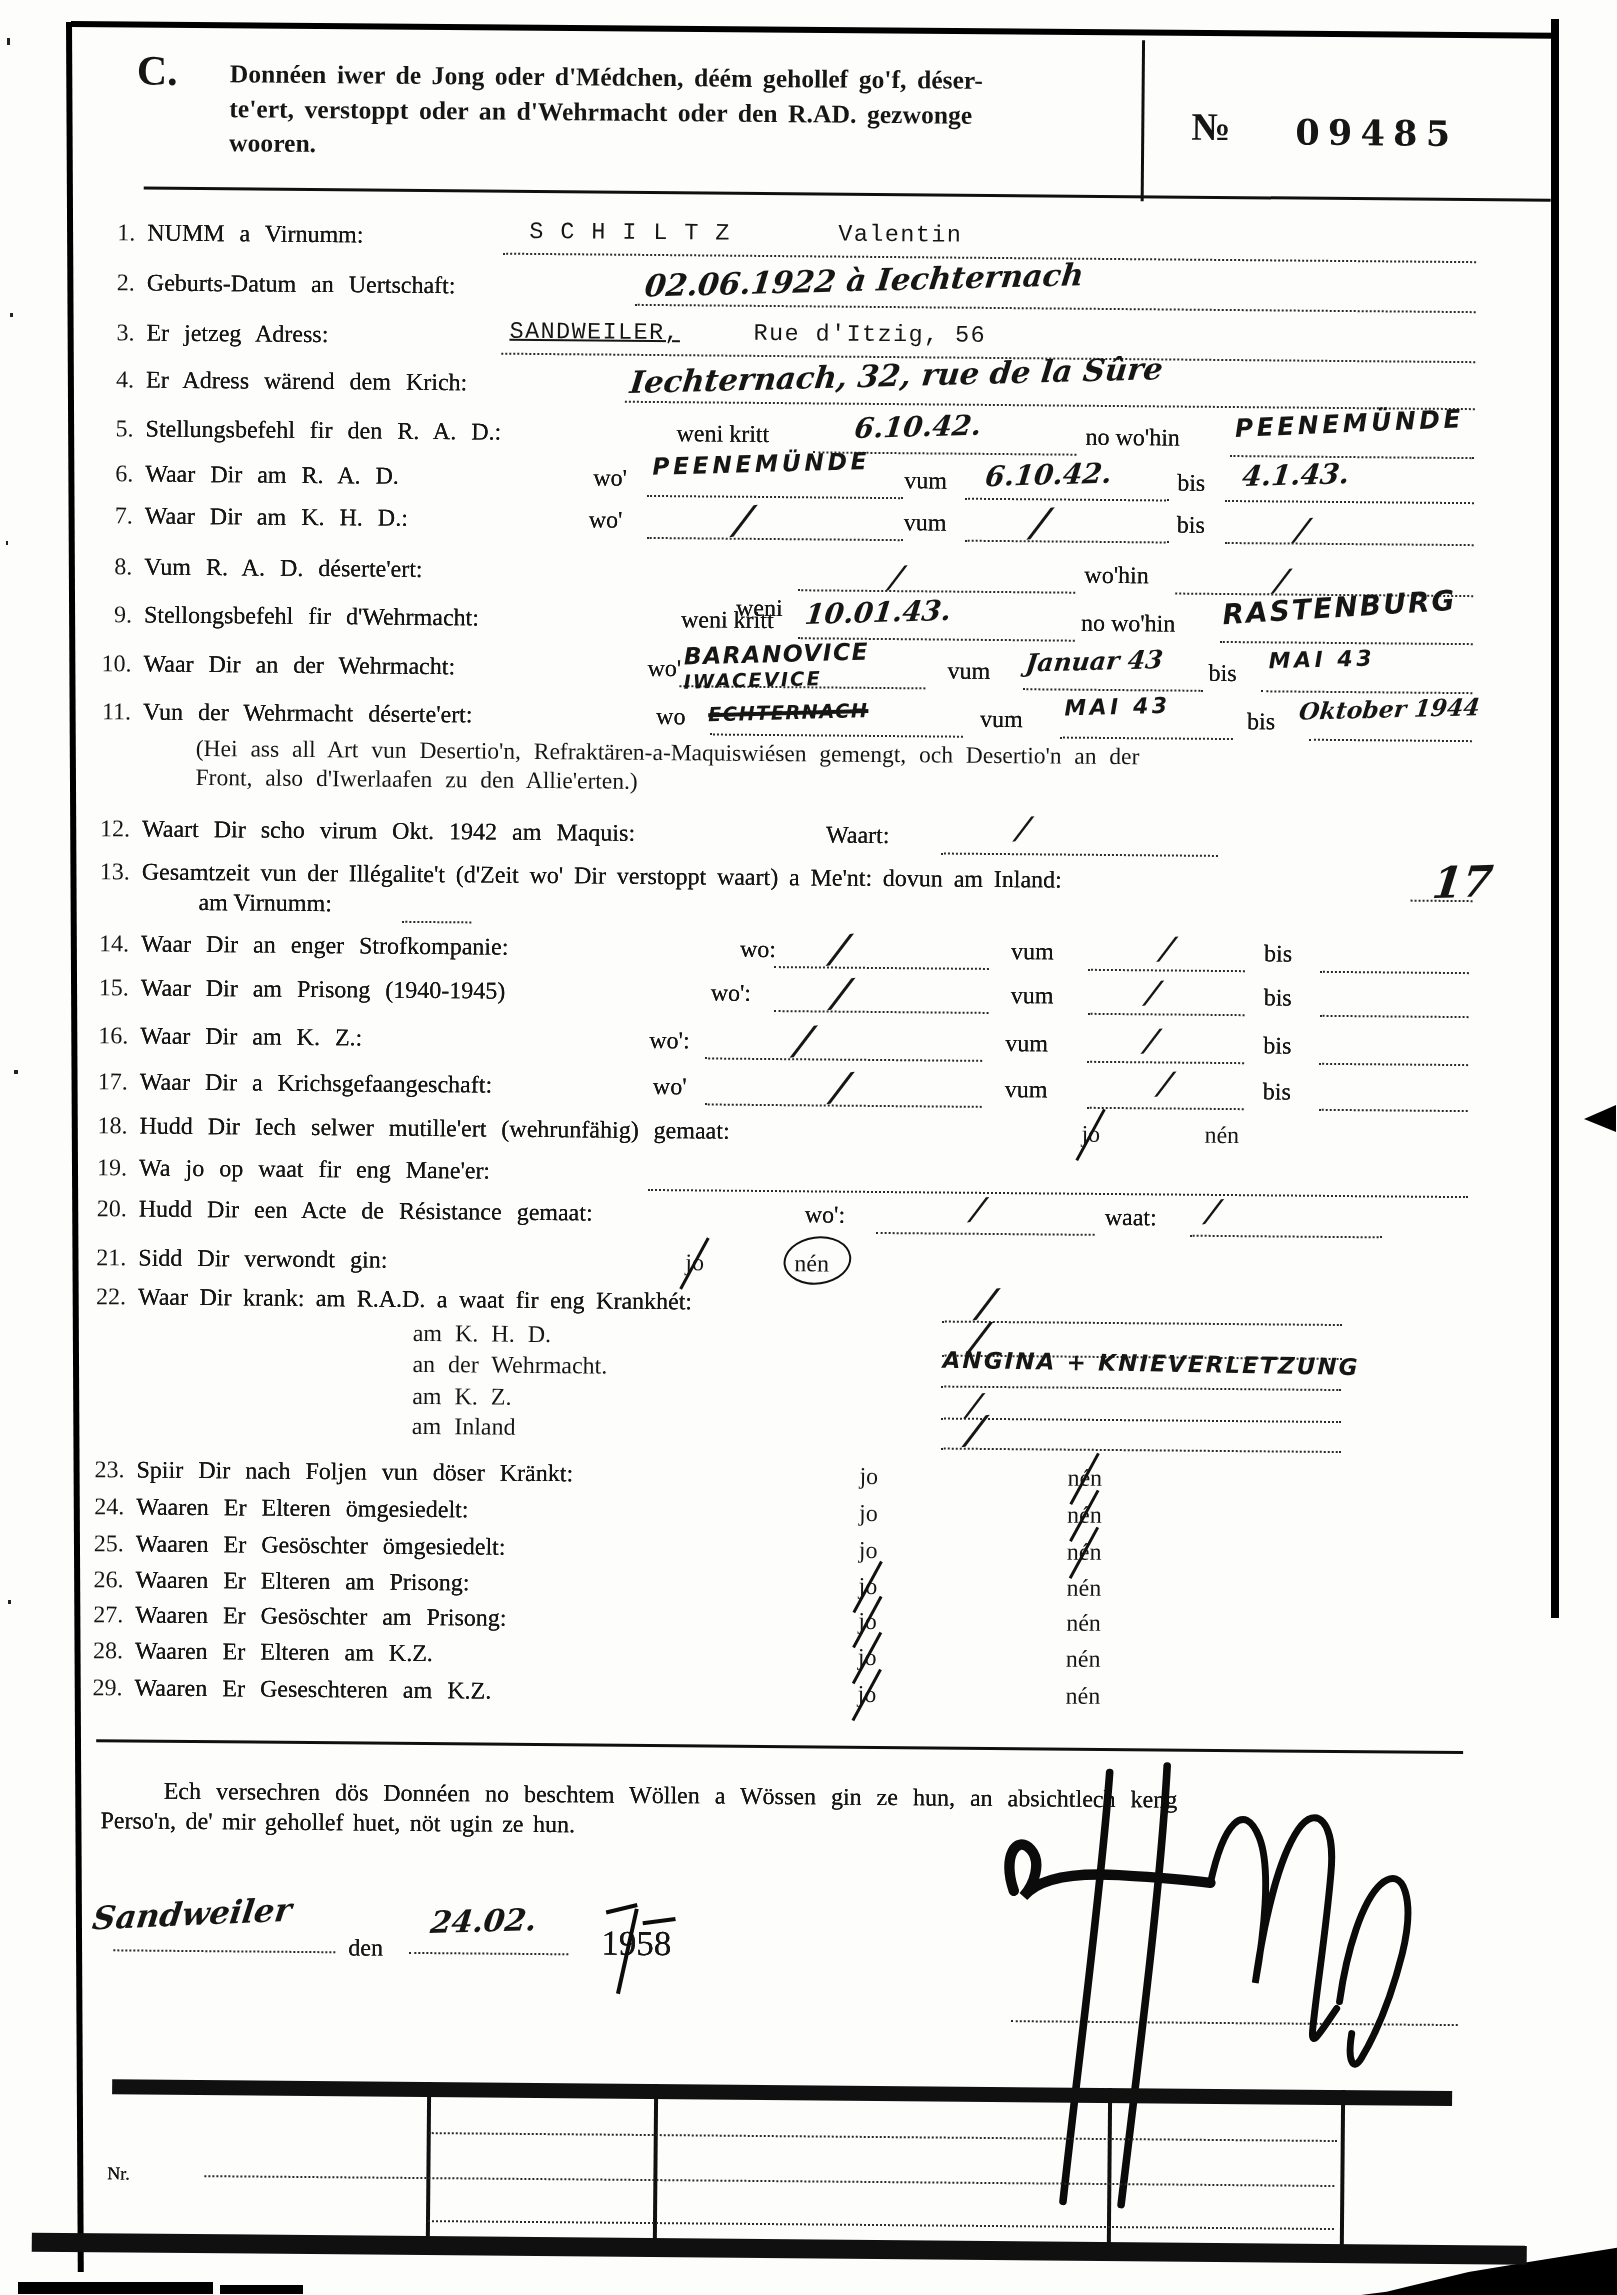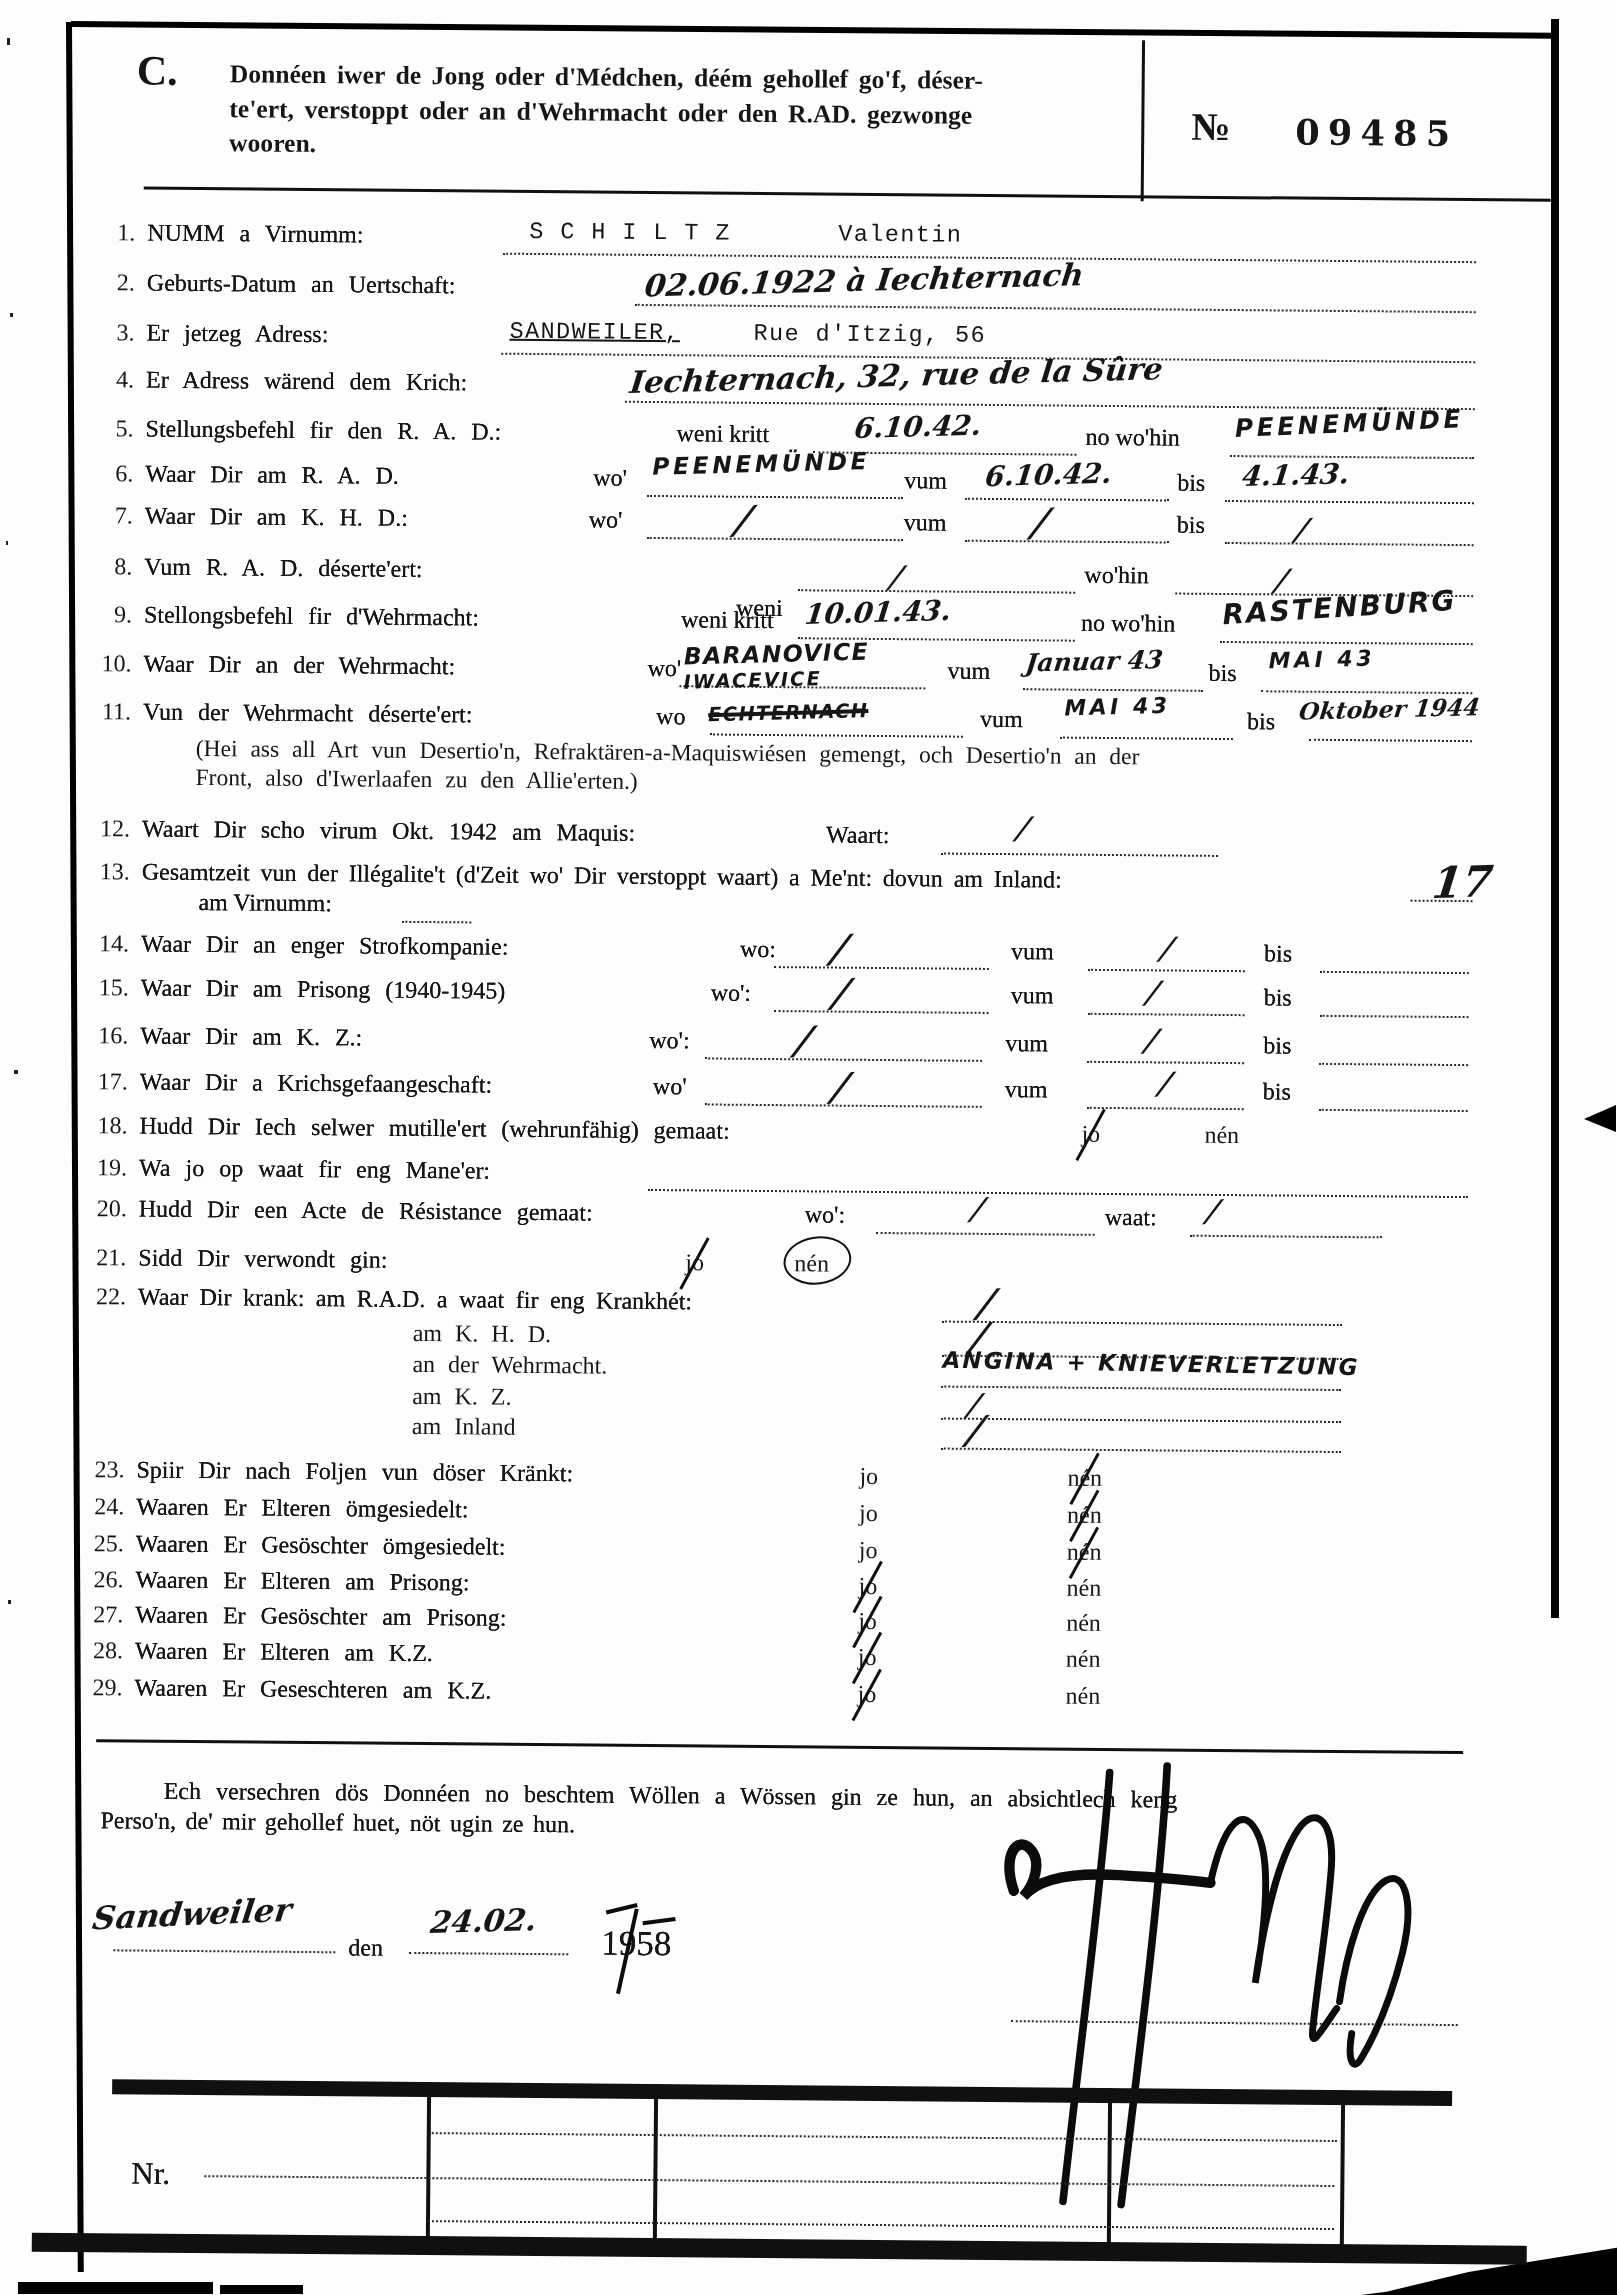--- a/index.html
+++ b/index.html
@@ -406,19 +406,19 @@
 
     <div>
       <div class="rule" style="left:130px;top:2079px;width:1340px;height:15.2px;"></div>
       <div class="rule" style="left:445px;top:2079px;width:3.5px;height:161px;"></div>
       <div class="rule" style="left:672px;top:2079px;width:3.5px;height:161px;"></div>
       <div class="rule" style="left:1126px;top:2079px;width:3.5px;height:161px;"></div>
       <div class="rule" style="left:1359px;top:2079px;width:3.5px;height:161px;"></div>
       <i class="dot" style="position:absolute;left:447px;top:2129px;width:908px;"></i>
       <i class="dot" style="position:absolute;left:223px;top:2174px;width:1130px;"></i>
       <i class="dot" style="position:absolute;left:447px;top:2217px;width:906px;"></i>
-      <span class="mid" style="left:126px;top:2158px;font-size:31px;margin-left:24px;">Nr.</span>
+      <span class="mid" style="left:126px;top:2158px;font-size:18px;">Nr.</span>
       <div class="rule" style="left:51px;top:2233px;width:1495px;height:18.7px;"></div>
     </div>
 
   </div>
 </div>
 
 
 </body></html>

